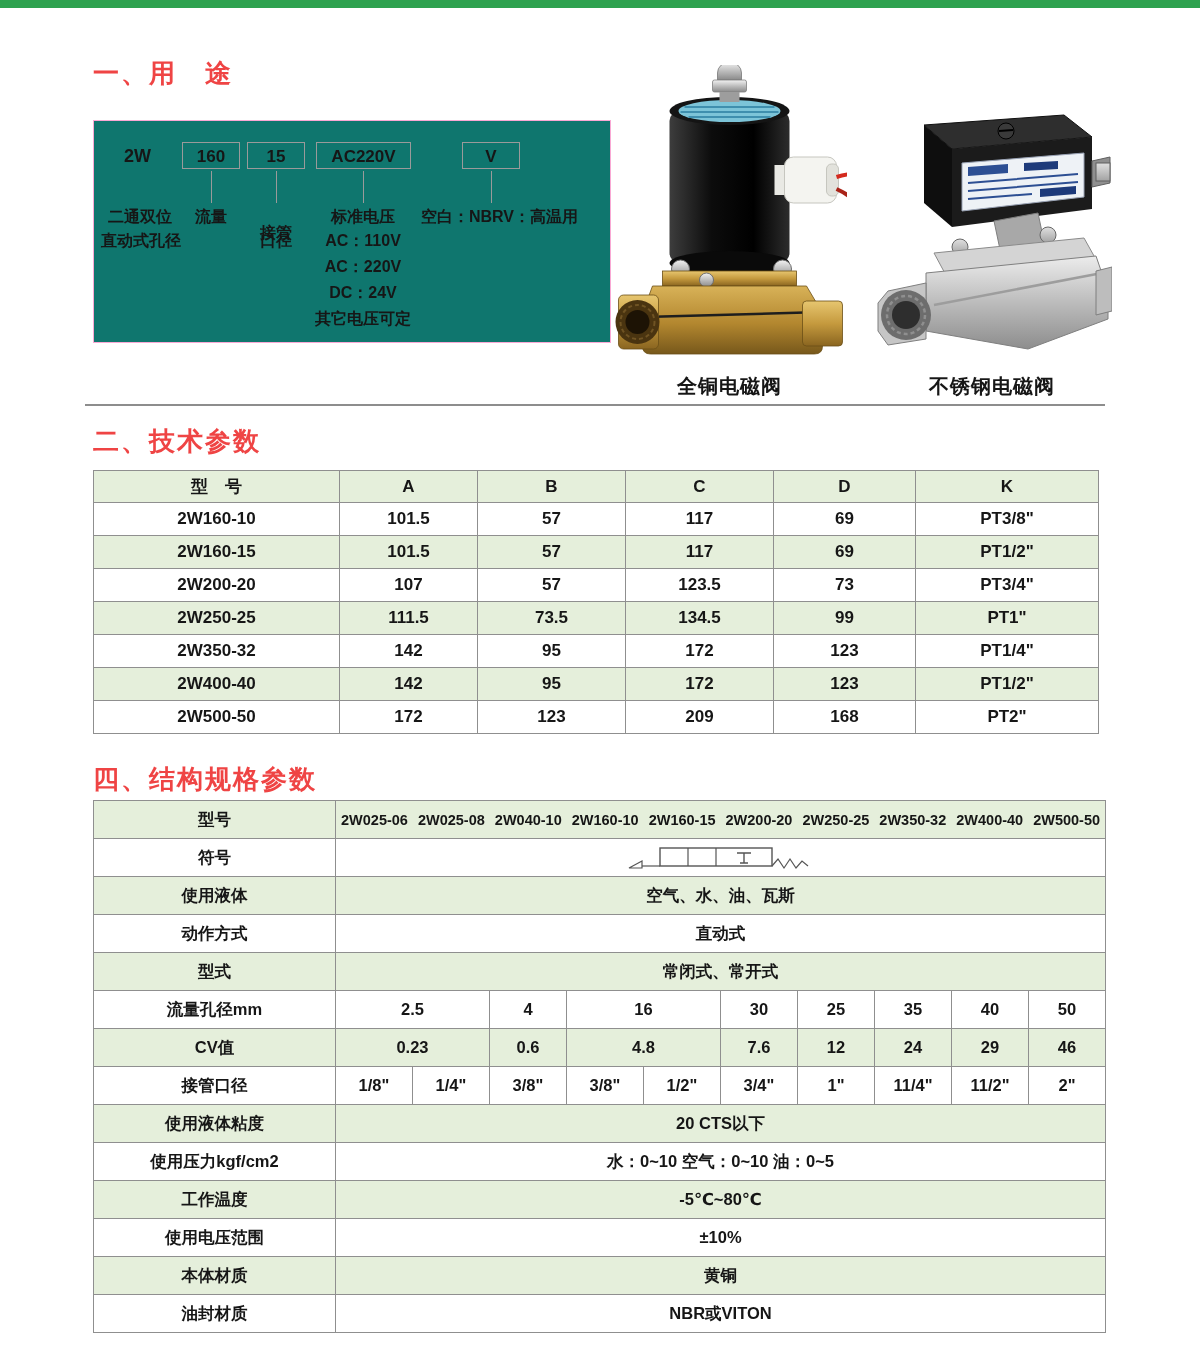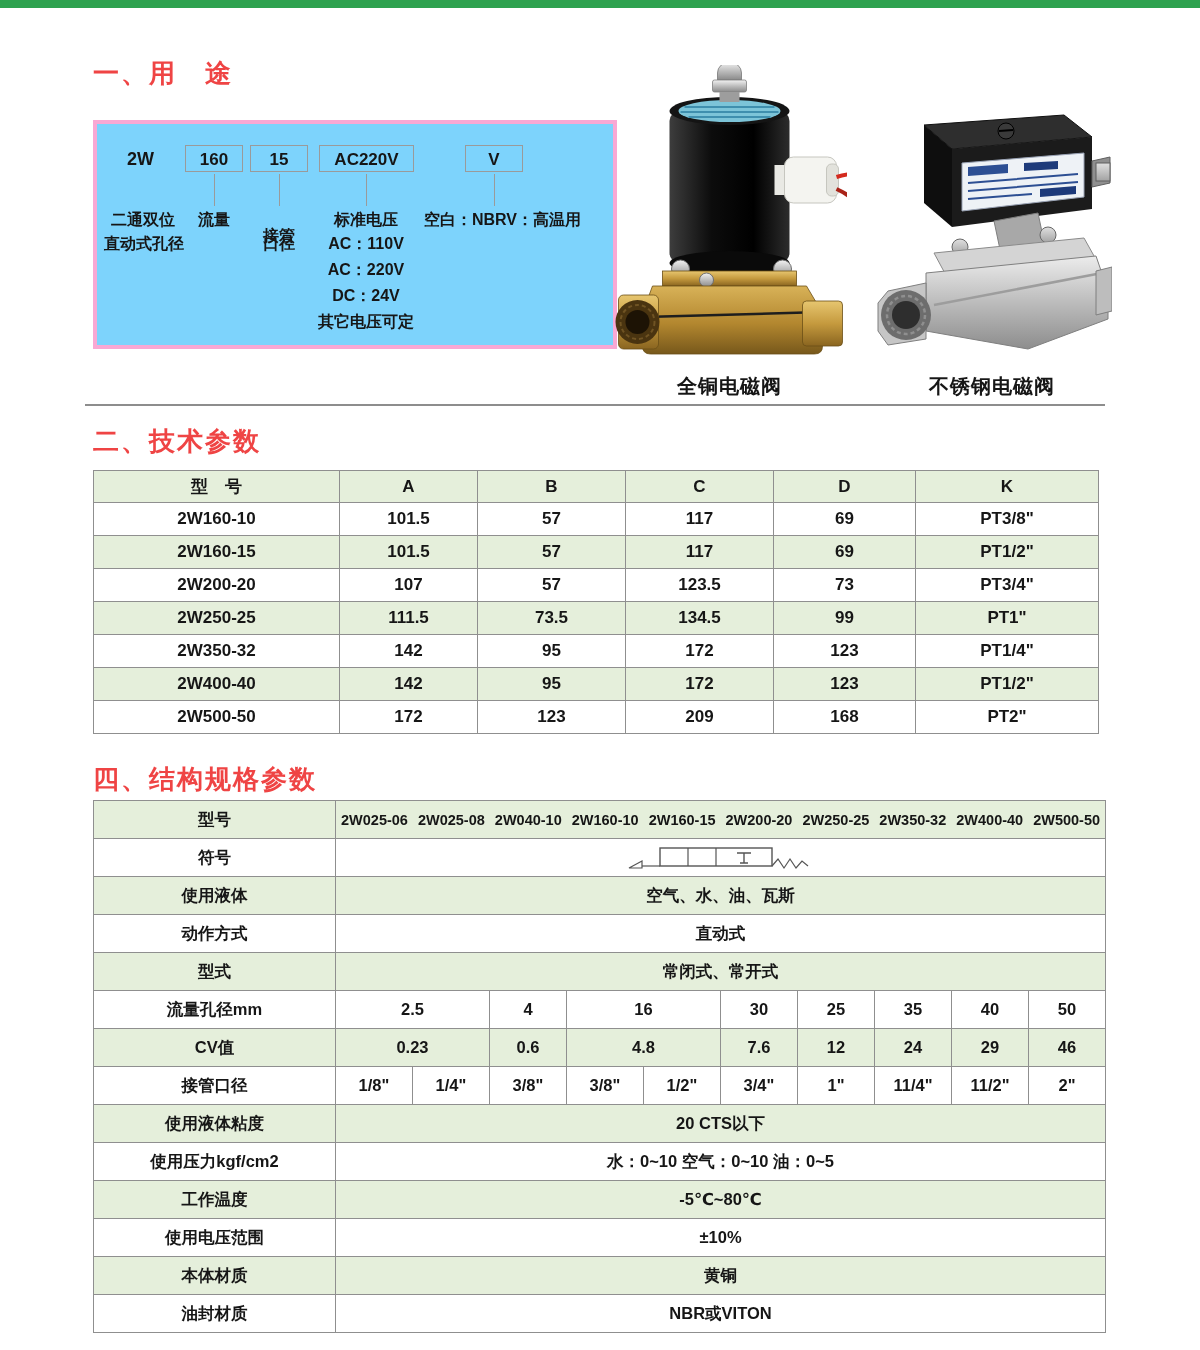--- a/index.html
+++ b/index.html
@@ -5,21 +5,21 @@
   html,body{margin:0;padding:0;}
   body{
     width:1200px;height:1350px;position:relative;background:#ffffff;
     font-family:"Liberation Sans","DejaVu Sans",sans-serif;color:#161616;
     overflow:hidden;
   }
   .topbar{position:absolute;left:0;top:0;width:1200px;height:8px;background:#2ea24f;}
   .green-title{position:absolute;color:#ef4444;font-size:26px;font-weight:700;letter-spacing:2px;white-space:nowrap;}
 
   
-  .usage-box{position:absolute;left:93px;top:120px;width:516px;height:221px;border:4px solid #f9a8d4;background:#7dd3fc;}
+  .usage-box{position:absolute;left:93px;top:120px;width:516px;height:221px;border:1px solid #f9a8d4;background:#0f766e;}
   .ub-abs{position:absolute;white-space:nowrap;}
   .ub-prefix{font-size:18px;font-weight:700;}
   .ub-box{border:1px solid #9a9a9a;text-align:center;font-weight:700;font-size:17px;height:27px;line-height:27px;box-sizing:border-box;}
   .tick{position:absolute;width:1px;height:32px;background:#9a9a9a;}
   .ub-lbl{font-size:16px;font-weight:700;text-align:center;}
 
   
   .figures{position:absolute;left:612px;top:56px;width:500px;height:344px;display:flex;justify-content:space-between;align-items:flex-end;text-align:center;}
   .figure{display:flex;flex-direction:column;align-items:center;}
   .figure .caption{font-size:20px;font-weight:700;margin-top:8px;letter-spacing:1px;}

